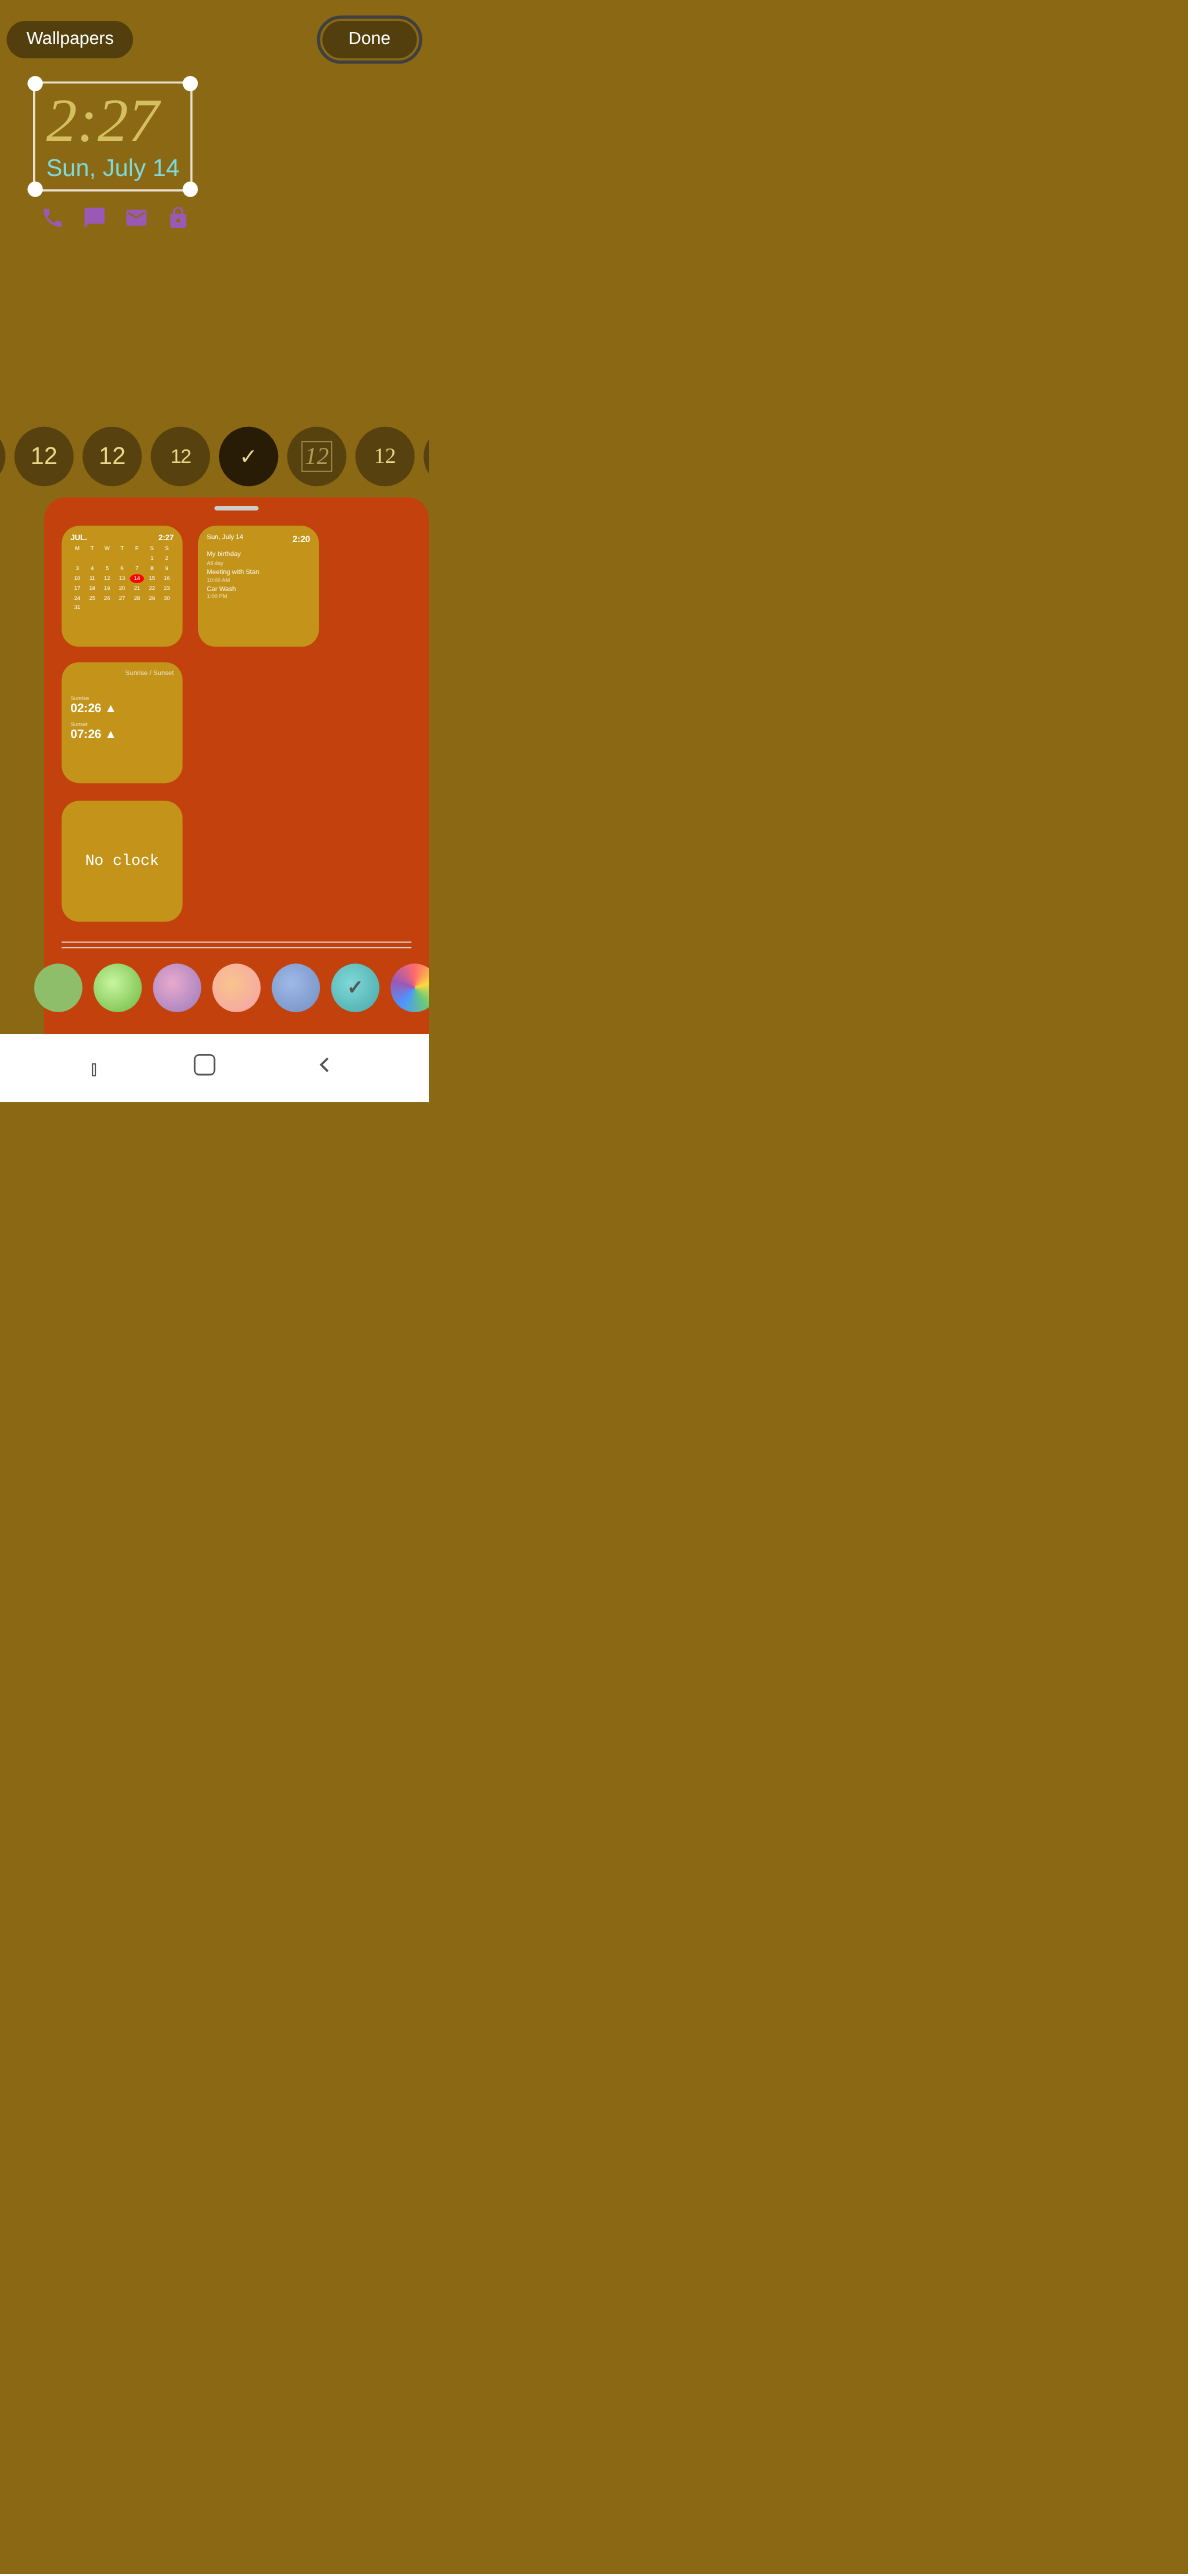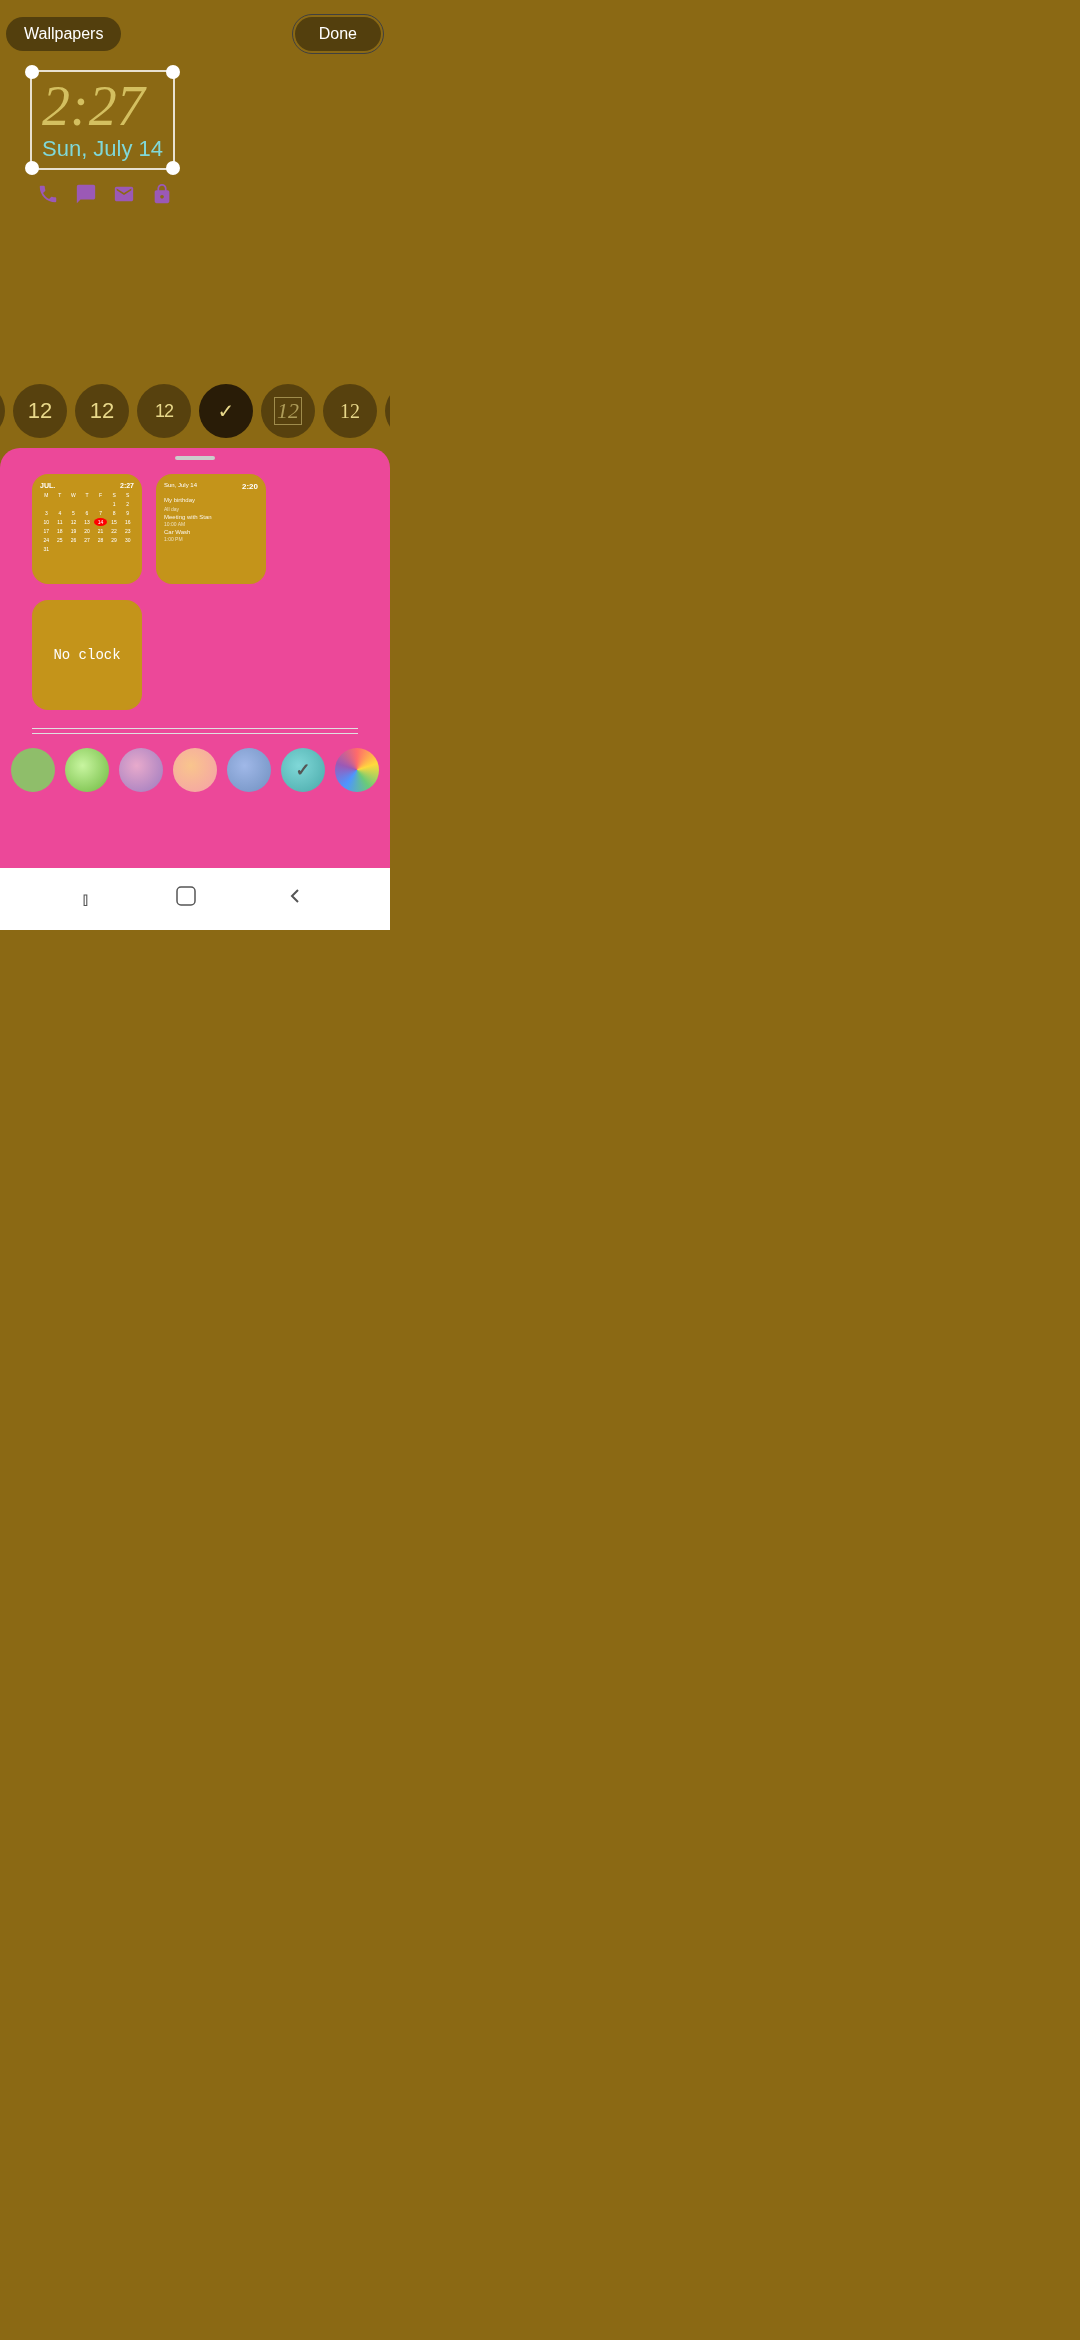--- a/index.html
+++ b/index.html
@@ -27,21 +27,21 @@
       color: #fff;
       border: none;
       border-radius: 20px;
       padding: 8px 18px;
       font-size: 16px;
       font-weight: 500;
       cursor: pointer;
     }
 
     .done-btn-wrapper {
-      border: 1px solid #404040;
+      border: 3px solid #404040;
       border-radius: 22px;
       padding: 2px;
     }
 
     .done-btn {
       background: rgba(60, 45, 10, 0.7);
       color: #fff;
       border: none;
       border-radius: 20px;
       padding: 8px 24px;
@@ -163,24 +163,25 @@
 
     .clock-circle .num-serif2 {
       color: #e8d88a;
       font-size: 20px;
       font-family: Georgia, serif;
       font-style: italic;
     }
 
     
     .bottom-sheet {
-      background: #ec4899;
+      background: #c2410c;
       border-radius: 20px 20px 0 0;
-      padding: 8px 16px 0;
+      padding: 8px 0 0;
       min-height: 420px;
+      margin-left: 40px;
     }
 
     .sheet-handle {
       width: 40px;
       height: 4px;
       background: #ccc;
       border-radius: 2px;
       margin: 0 auto 14px;
     }
 
@@ -486,20 +487,39 @@
           <div style="color:rgba(255,255,255,0.9); font-size:6px; margin-bottom:3px;">My birthday</div>
           <div style="color:rgba(255,255,255,0.7); font-size:5px; margin-bottom:2px;">All day</div>
           <div style="color:rgba(255,255,255,0.9); font-size:6px; margin-bottom:1px;">Meeting with Stan</div>
           <div style="color:rgba(255,255,255,0.7); font-size:5px; margin-bottom:2px;">10:00 AM</div>
           <div style="color:rgba(255,255,255,0.9); font-size:6px; margin-bottom:1px;">Car Wash</div>
           <div style="color:rgba(255,255,255,0.7); font-size:5px;">1:00 PM</div>
         </div>
       </div>
     </div>
 
+    <div class="thumb">
+      <div class="thumb-inner">
+        <div style="text-align:right; margin-bottom: 10px;">
+          <div style="color:rgba(255,255,255,0.7); font-size:6px;">Sunrise / Sunset</div>
+        </div>
+        <div class="thumb3-alarm">
+          <div>
+            <div style="color:rgba(255,255,255,0.7); font-size:5px;">Sunrise</div>
+            <div style="color:#fff; font-size:11px; font-weight:700;">02:26 ▲</div>
+          </div>
+        </div>
+        <div class="thumb3-alarm">
+          <div>
+            <div style="color:rgba(255,255,255,0.7); font-size:5px;">Sunset</div>
+            <div style="color:#fff; font-size:11px; font-weight:700;">07:26 ▲</div>
+          </div>
+        </div>
+      </div>
+    </div>
   </div>
 
   <div style="padding: 0 16px 14px;">
     <div class="no-clock-thumb">
       <span class="no-clock-label">No clock</span>
     </div>
   </div>
 
   <div class="divider"></div>
 

